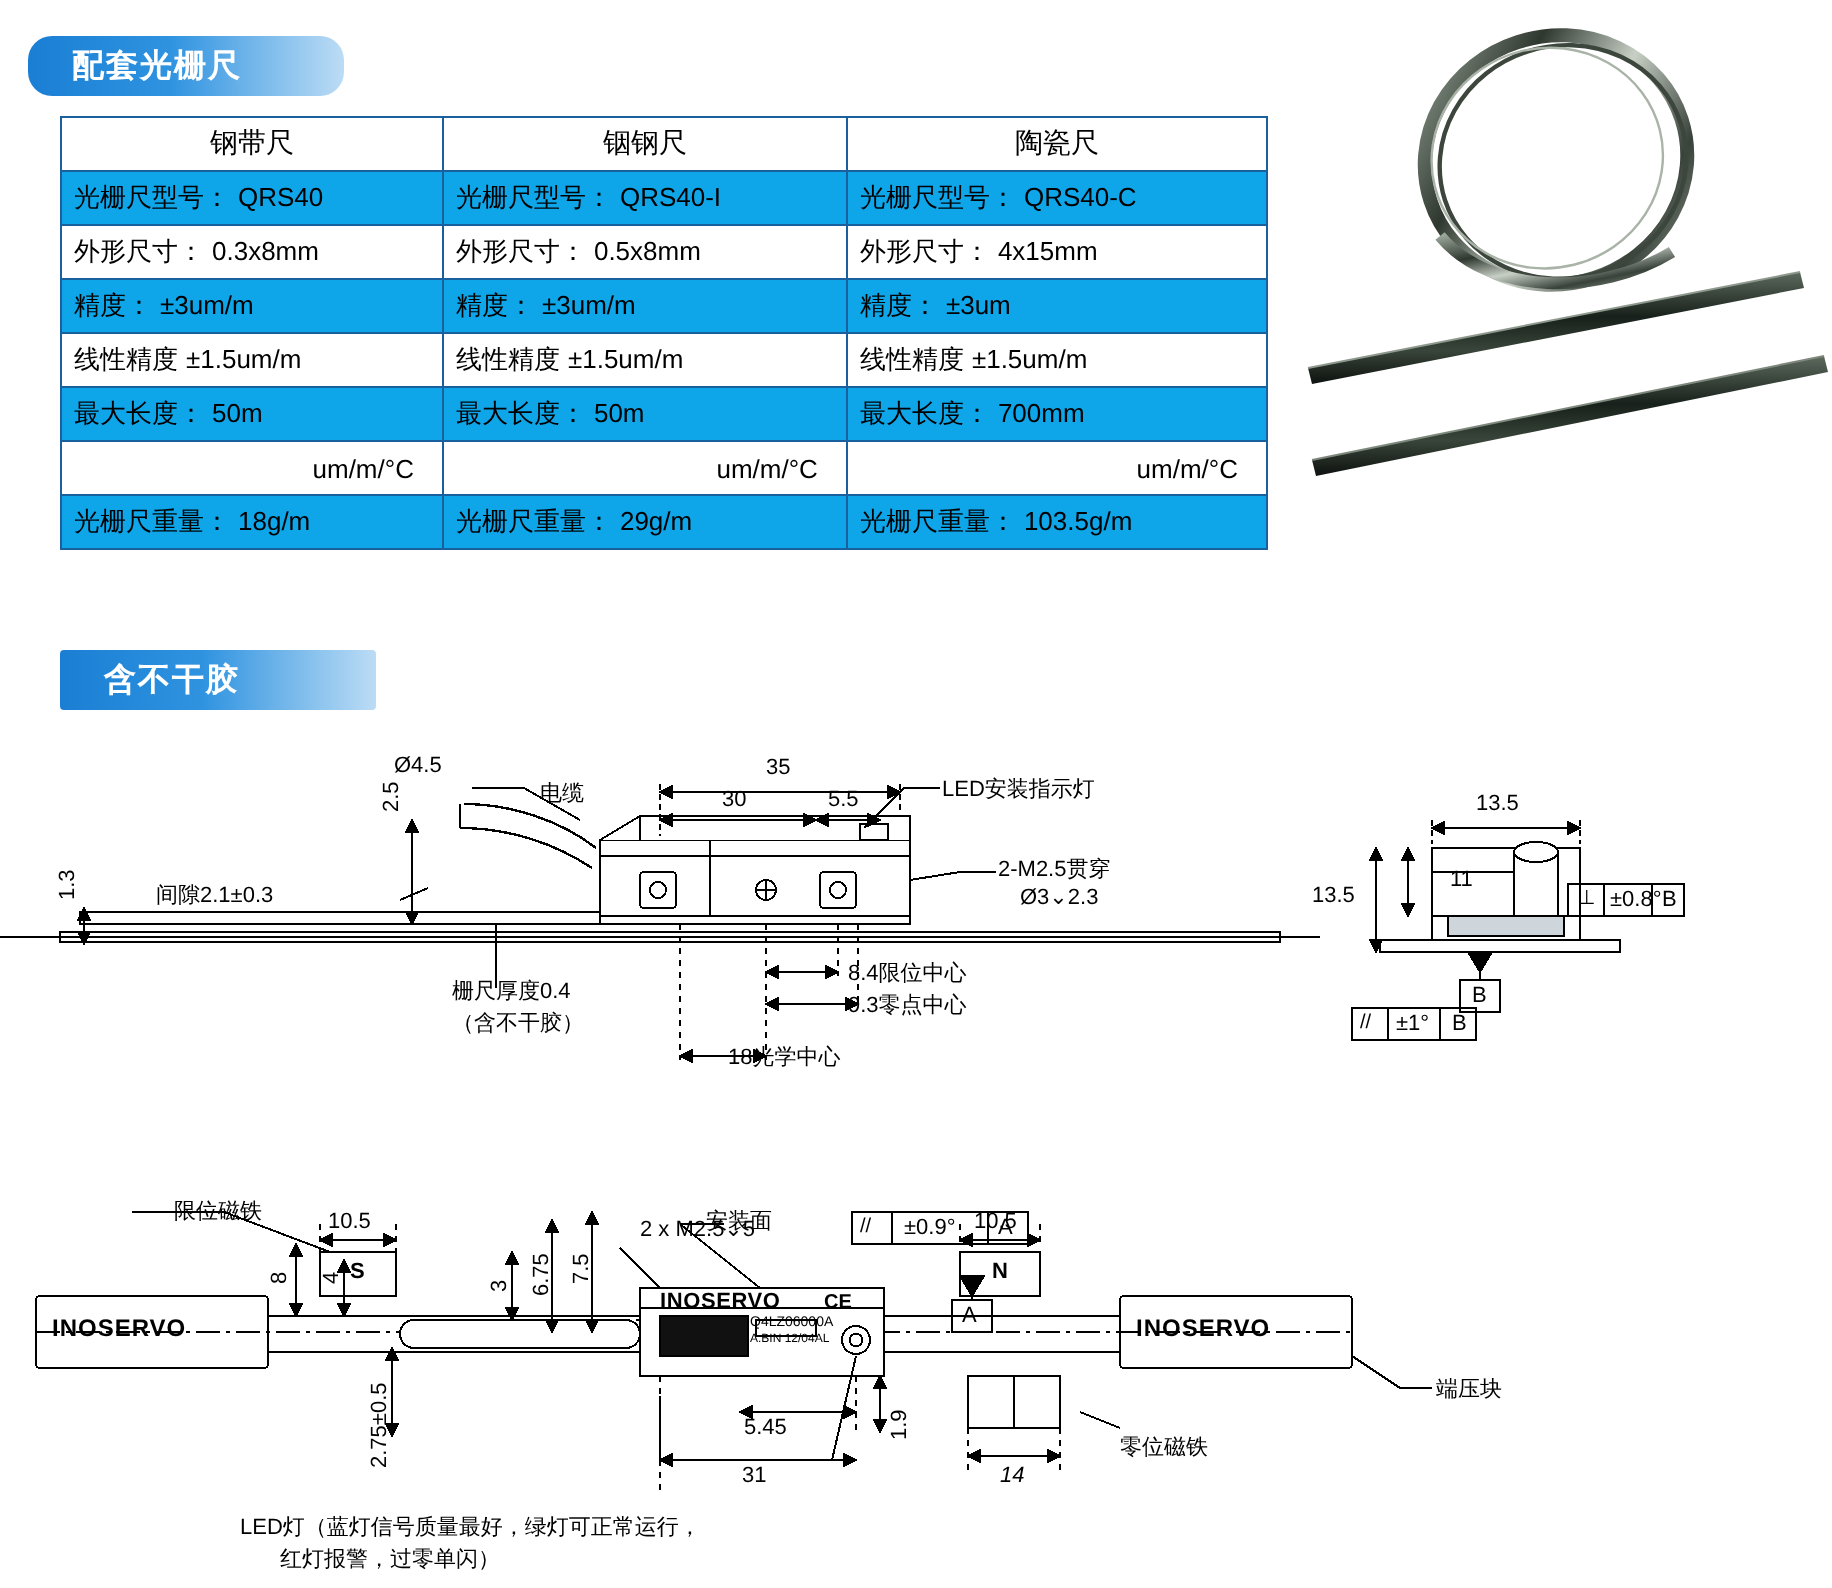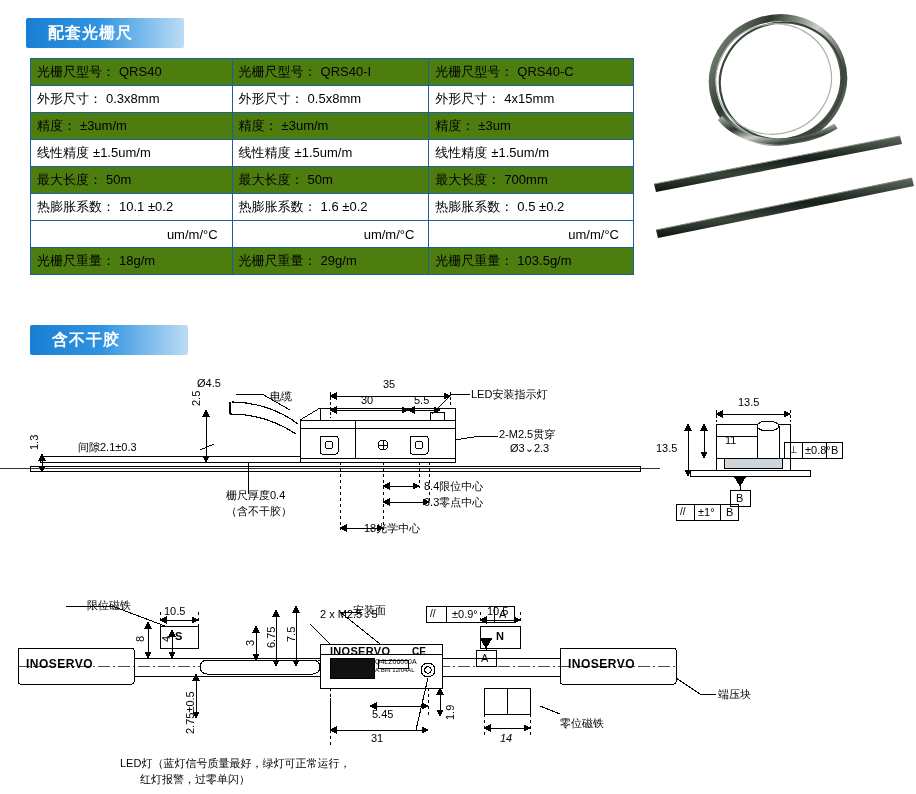--- a/index.html
+++ b/index.html
@@ -11,33 +11,33 @@
   
   .sec-head{
     position:absolute;height:30px;width:158px;
     background:linear-gradient(to right,#1a7fd4 0%,#2f93e0 45%,#bcdcf5 100%);
     border-radius:2px;
   }
   .sec-head span{
     position:absolute;left:22px;top:5px;color:#fff;font-size:16px;font-weight:bold;
     letter-spacing:1px;
   }
-  #sec1{left:26px;top:18px;}
+  #sec1{left:14px;top:18px;border-radius:12px;}
   #sec2{left:30px;top:325px;}
 
   
   .spec-table{
     position:absolute;left:30px;top:58px;width:604px;
     border-collapse:collapse;font-size:13px;
   }
   .spec-table td{
     border:1px solid #1a5f9e;padding:3px 6px;height:20px;vertical-align:middle;
     white-space:nowrap;
   }
-  .spec-table tr.alt td{background:#4d7c0f;}
+  .spec-table tr.alt td{background:#0ea5e9;}
   .spec-table tr.white td{background:#ffffff;}
   .spec-table td.hdr{text-align:center;font-size:14px;}
   .lbl{display:inline-block;}
   .val{display:inline-block;margin-left:4px;}
   .cont{text-align:right;padding-right:14px !important;}
 
   
   .photo{position:absolute;left:650px;top:8px;width:266px;height:300px;}
 
   
@@ -47,20 +47,25 @@
 </style>
 </head>
 <body>
 
 <div class="sec-head" id="sec1">
   <span>配套光栅尺</span>
 </div>
 
 <table class="spec-table">
   <tbody>
+      <tr class="white">
+    <td class="hdr">钢带尺</td>
+    <td class="hdr">铟钢尺</td>
+    <td class="hdr">陶瓷尺</td>
+  </tr>
   <tr class="alt">
     <td><span class="lbl">光栅尺型号：</span><span class="val">QRS40</span></td>
     <td><span class="lbl">光栅尺型号：</span><span class="val">QRS40-I</span></td>
     <td><span class="lbl">光栅尺型号：</span><span class="val">QRS40-C</span></td>
   </tr>
   <tr class="white">
     <td><span class="lbl">外形尺寸：</span><span class="val">0.3x8mm</span></td>
     <td><span class="lbl">外形尺寸：</span><span class="val">0.5x8mm</span></td>
     <td><span class="lbl">外形尺寸：</span><span class="val">4x15mm</span></td>
   </tr>
@@ -71,25 +76,20 @@
   </tr>
   <tr class="white">
     <td><span class="lbl">线性精度</span><span class="val">±1.5um/m</span></td>
     <td><span class="lbl">线性精度</span><span class="val">±1.5um/m</span></td>
     <td><span class="lbl">线性精度</span><span class="val">±1.5um/m</span></td>
   </tr>
   <tr class="alt">
     <td><span class="lbl">最大长度：</span><span class="val">50m</span></td>
     <td><span class="lbl">最大长度：</span><span class="val">50m</span></td>
     <td><span class="lbl">最大长度：</span><span class="val">700mm</span></td>
-  </tr>
-  <tr class="white">
-    <td><span class="lbl">热膨胀系数：</span><span class="val">10.1 ±0.2</span></td>
-    <td><span class="lbl">热膨胀系数：</span><span class="val">1.6 ±0.2</span></td>
-    <td><span class="lbl">热膨胀系数：</span><span class="val">0.5 ±0.2</span></td>
   </tr>
   <tr class="white">
     <td class="cont">um/m/°C</td>
     <td class="cont">um/m/°C</td>
     <td class="cont">um/m/°C</td>
   </tr>
   <tr class="alt">
     <td><span class="lbl">光栅尺重量：</span><span class="val">18g/m</span></td>
     <td><span class="lbl">光栅尺重量：</span><span class="val">29g/m</span></td>
     <td><span class="lbl">光栅尺重量：</span><span class="val">103.5g/m</span></td>

